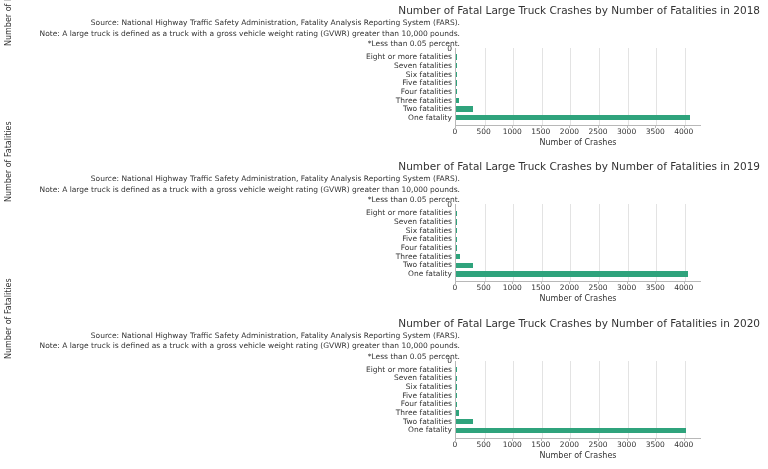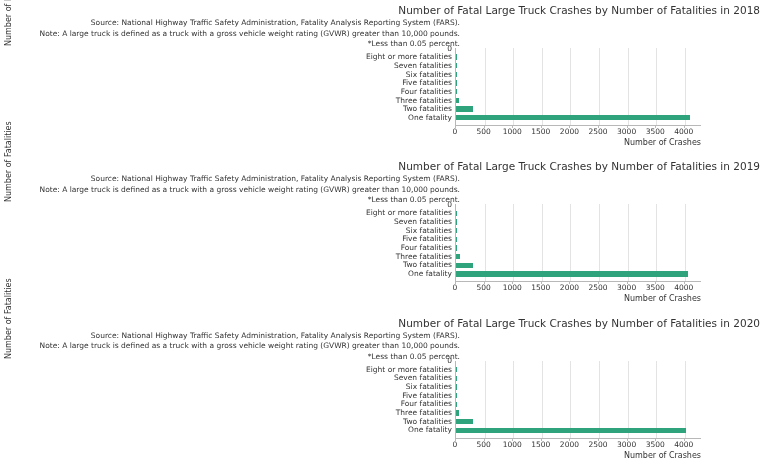--- a/index.html
+++ b/index.html
@@ -106,21 +106,21 @@
     font-size: 7.5px;
     color: #333333;
     transform: translateX(-50%);
     white-space: nowrap;
   }
   .xlabel {
     position: absolute;
     left: 0;
     width: 246px;
     top: 90px;
-    text-align: right;
+    text-align: center;
     font-size: 8px;
     color: #333333;
   }
   .tick-mark {
     position: absolute;
     top: 78px;
     width: 1px;
     height: 2px;
     background: #b8b8b8;
   }

